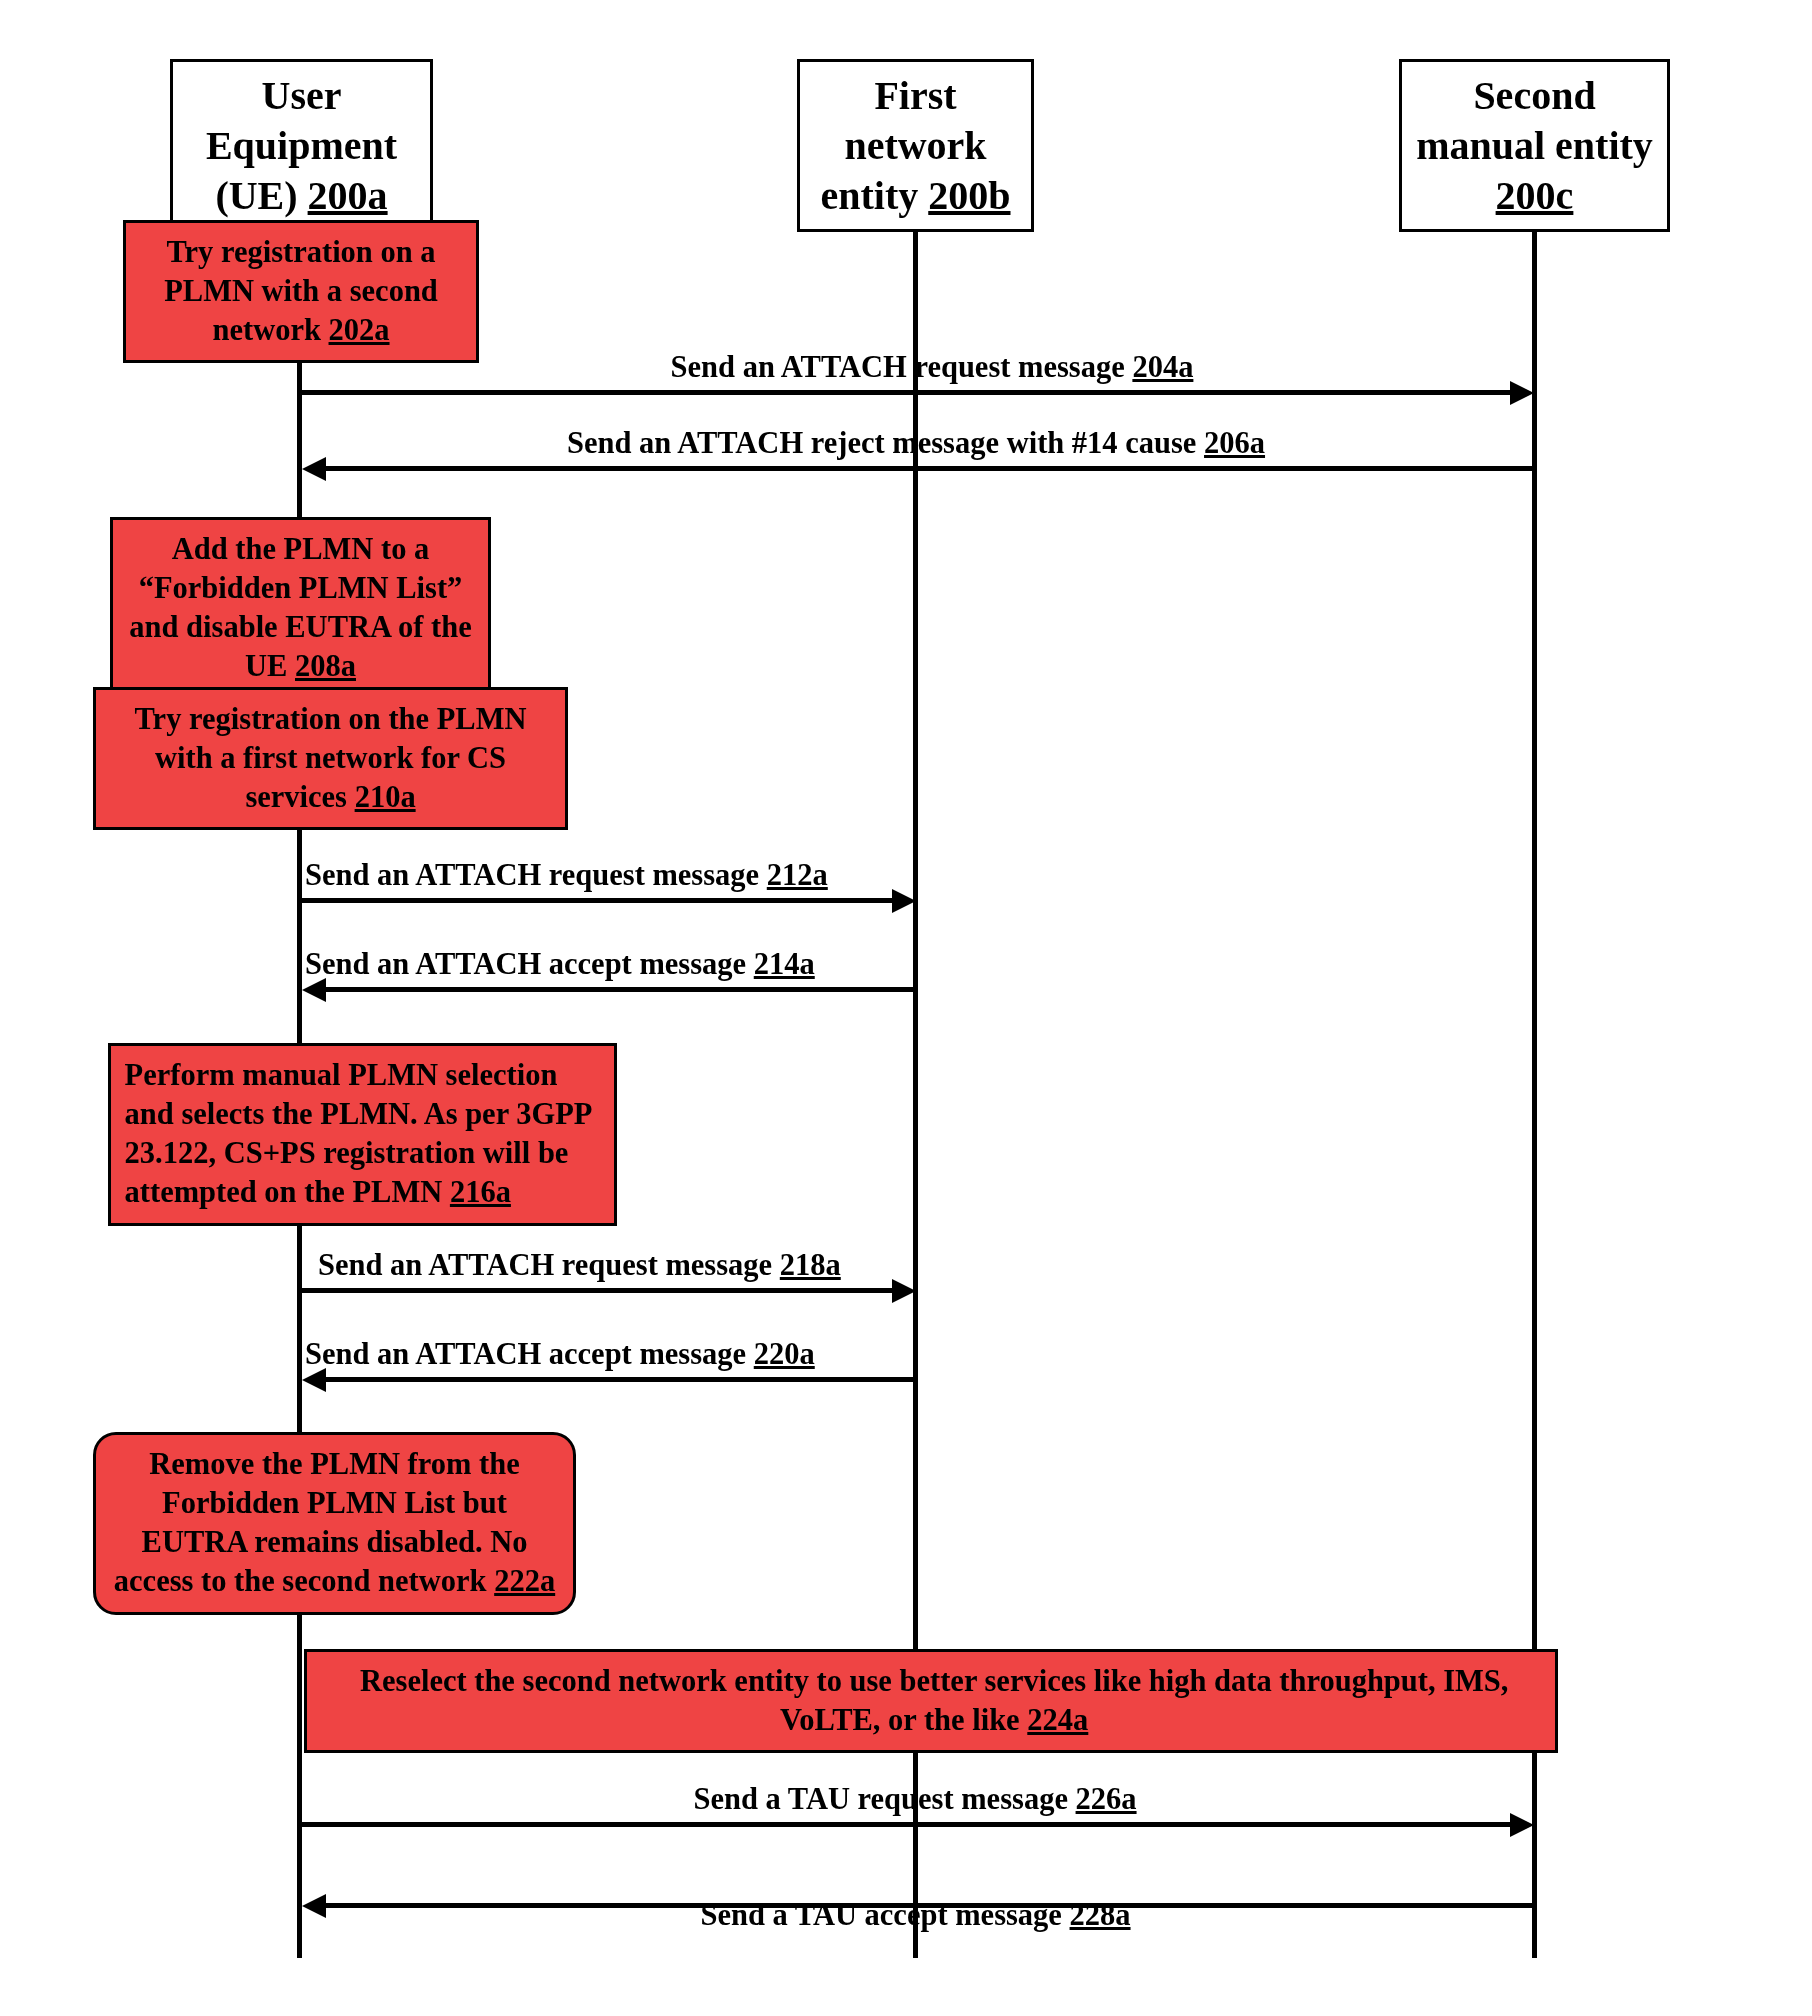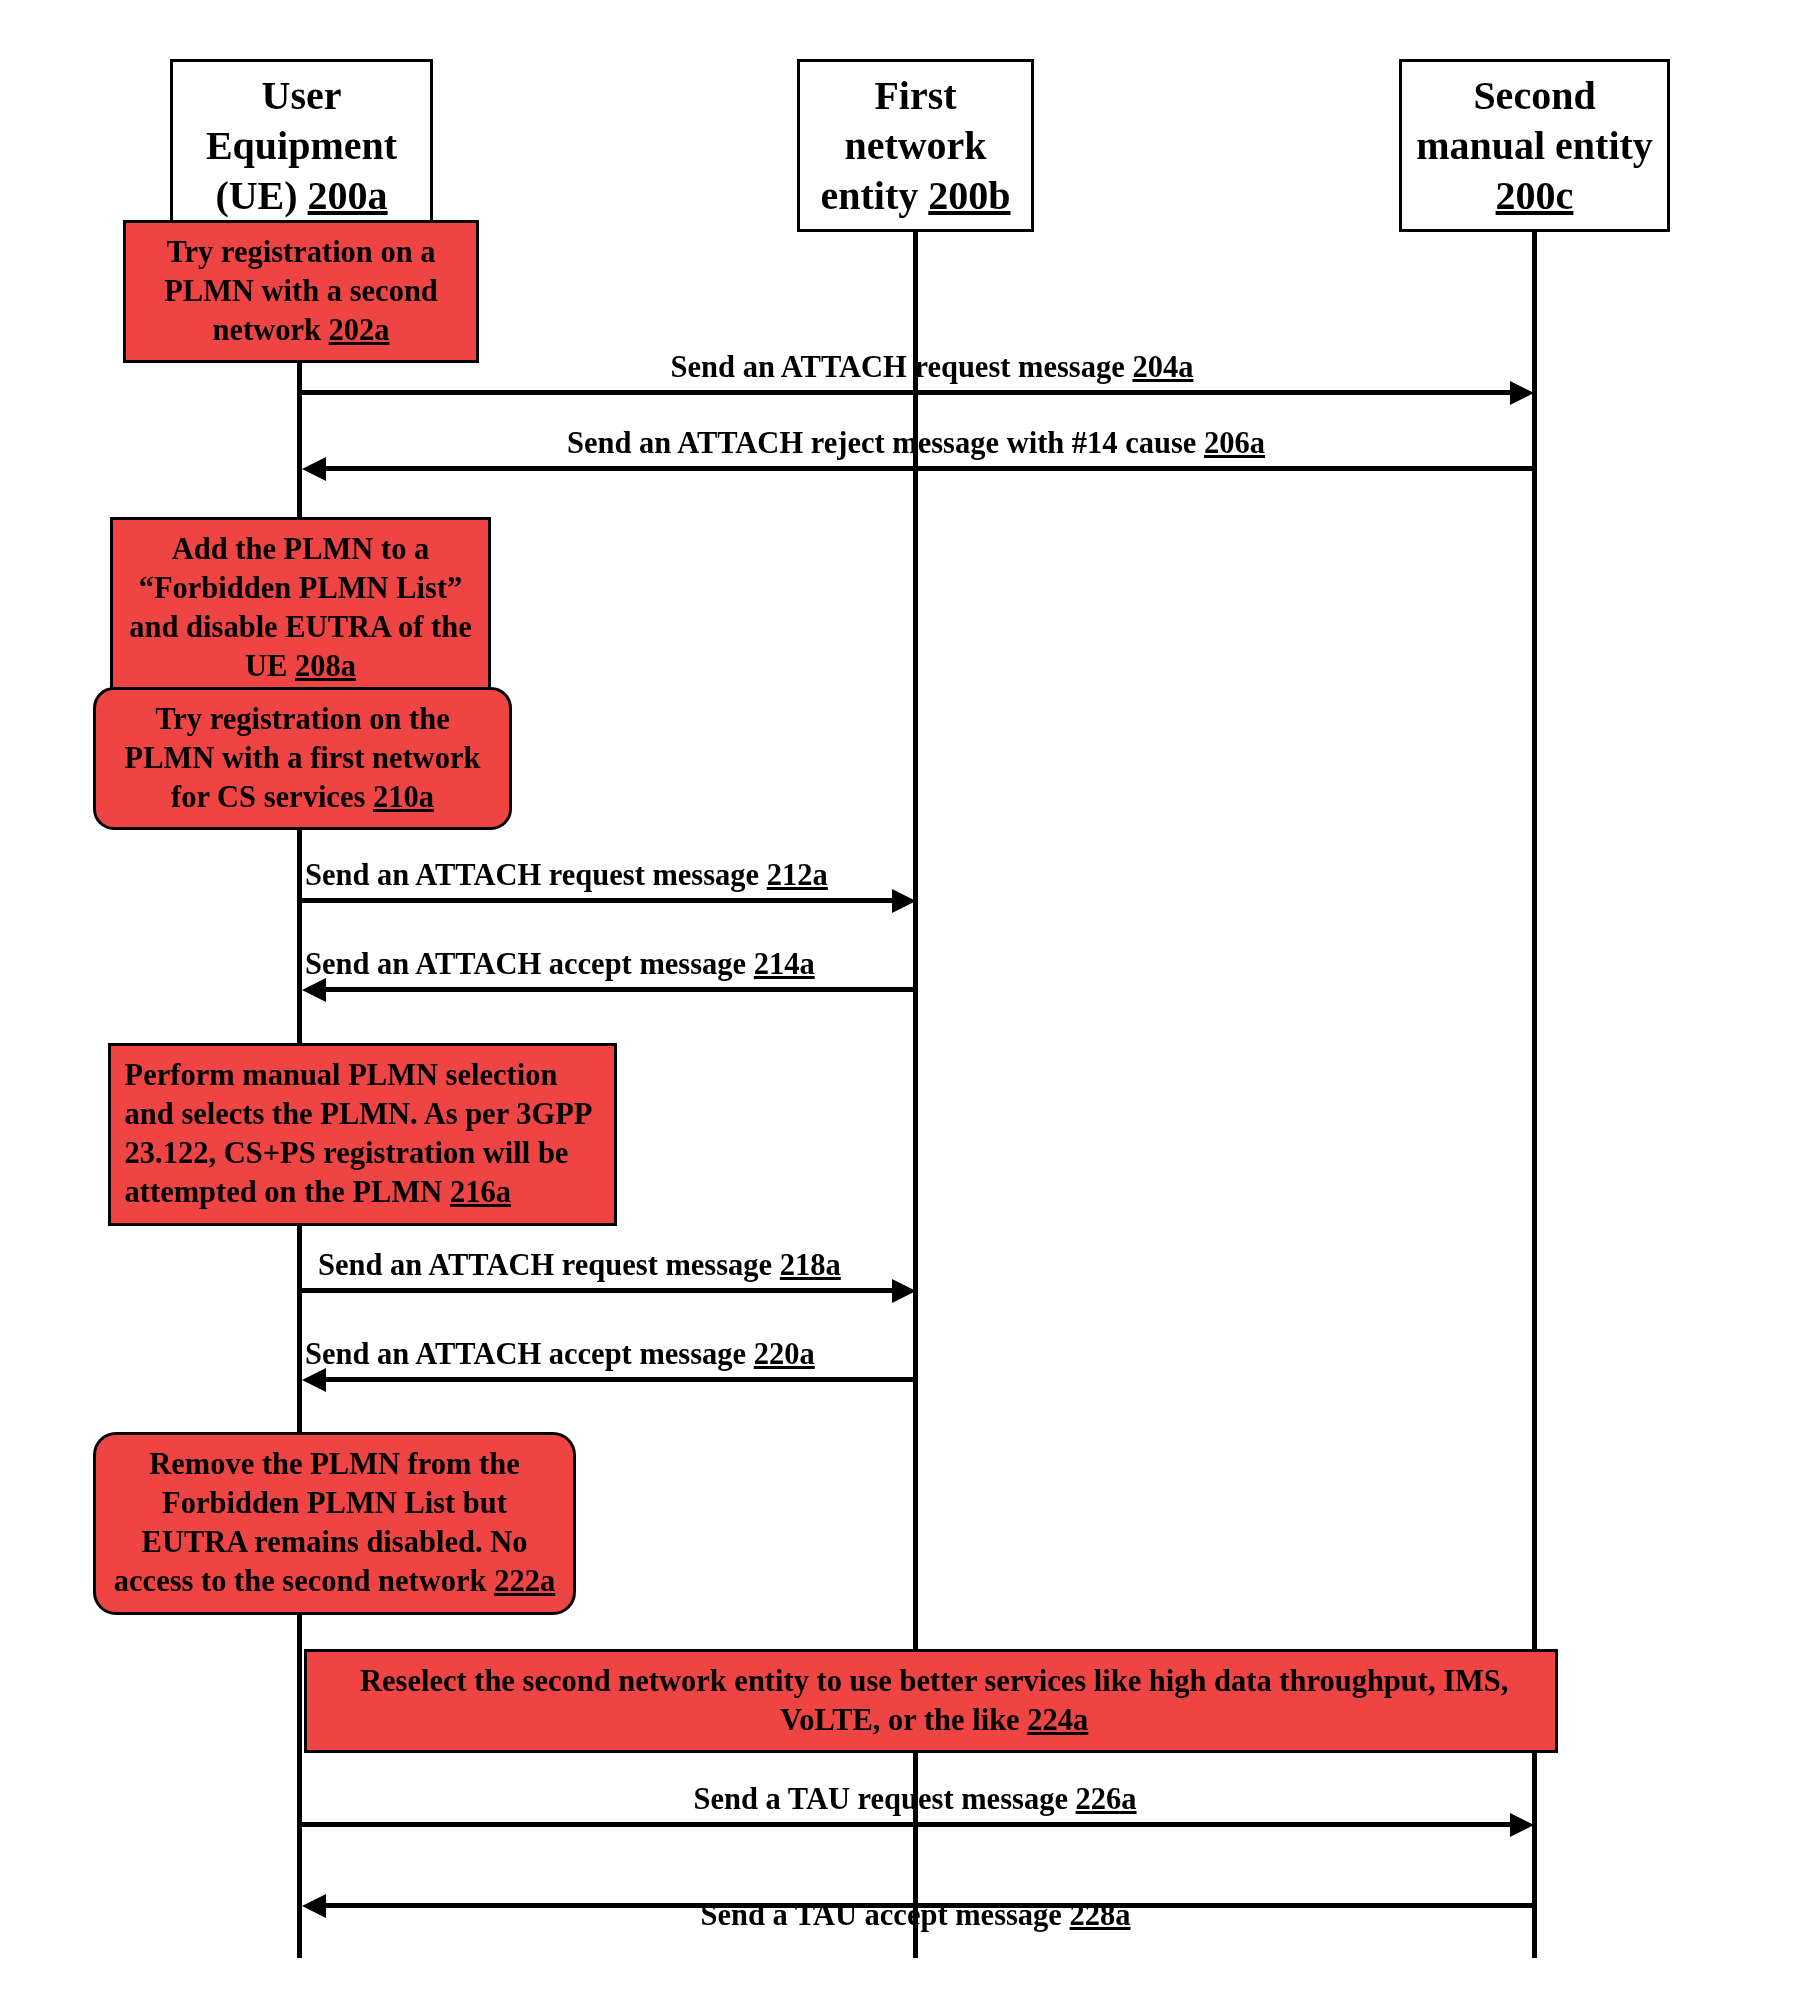--- a/index.html
+++ b/index.html
@@ -99,21 +99,21 @@
   <div class="msg-label" style="left:475px; top:390px; width:814px;">
     <span>Send an ATTACH reject message with #14 cause </span><span class="ref">206a</span>
   </div>
   <div class="arrow-line" style="left:288px; top:432px; width:1212px;"></div>
   <div class="arrow-head-l" style="left:268px; top:423px;"></div>
 
   <div class="step-box" style="left:76px; top:483px; width:381px;">
     <span>Add the PLMN to a “Forbidden PLMN List” and disable EUTRA of the UE </span><span class="ref">208a</span>
   </div>
 
-  <div class="step-box" style="left:59px; top:653px; width:419px;border-radius:21px;">
+  <div class="step-box" style="left:59px; top:653px; width:475px;">
     <span>Try registration on the PLMN with a first network for CS services </span><span class="ref">210a</span>
   </div>
 
   <div class="msg-label" style="left:271px; top:822px; width:619px; text-align:left;">
     <span>Send an ATTACH request message </span><span class="ref">212a</span>
   </div>
   <div class="arrow-line" style="left:268px; top:864px; width:593px;"></div>
   <div class="arrow-head-r" style="left:858px; top:855px;"></div>
 
   <div class="msg-label" style="left:271px; top:911px; width:619px; text-align:left;">

